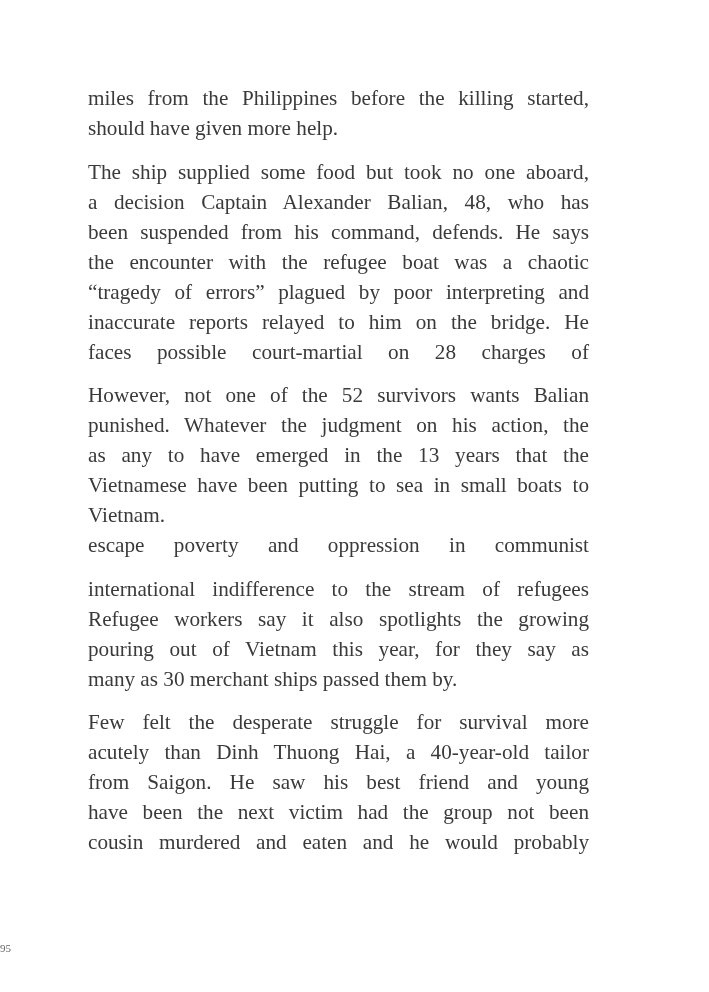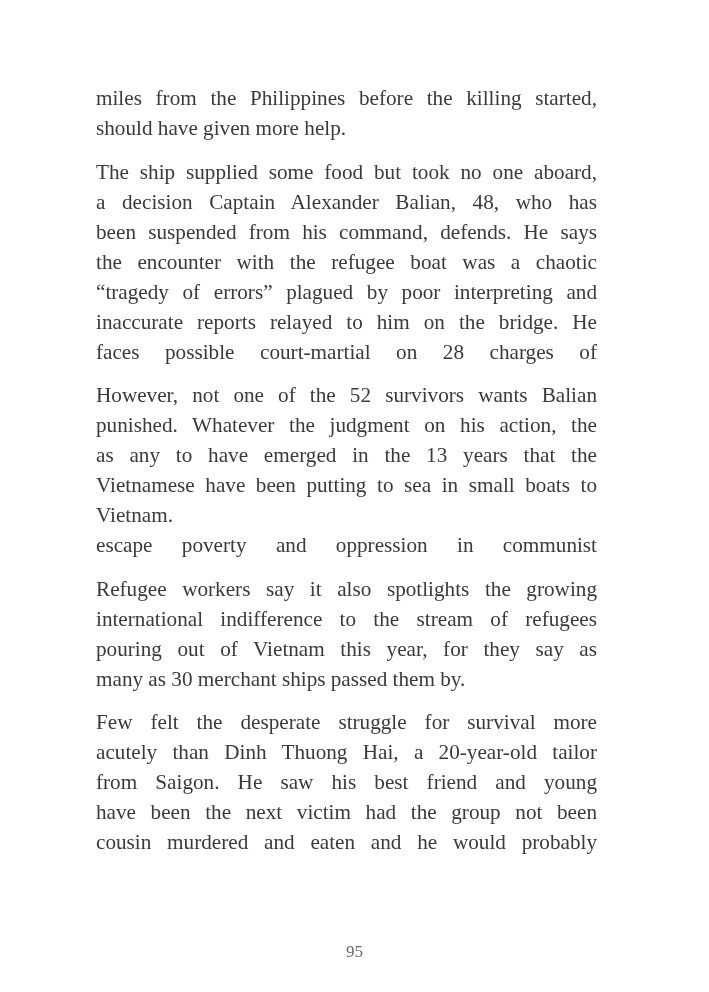--- a/index.html
+++ b/index.html
@@ -1,21 +1,21 @@
 <!DOCTYPE html>
 <html><head>
 <meta charset="utf-8">
 <style>
   html, body { margin: 0; padding: 0; background: #ffffff; }
   body { width: 709px; height: 992px; position: relative; overflow: hidden; }
-  .page { position: absolute; left: 96px; top: 83px; width: 501px; font-family: "Liberation Serif", serif; font-size: 21.2px; color: #3a3a3a; }
+  .page { position: absolute; left: 88px; top: 83px; width: 501px; font-family: "Liberation Serif", serif; font-size: 21.2px; color: #3a3a3a; }
   .para { margin: 0 0 13.5px 0; }
   .line { display: block; height: 30px; line-height: 30px; text-align: justify; text-align-last: justify; white-space: nowrap; }
   .line.last { text-align: right; text-align-last: left; }
-  .page-number { position: absolute; left: 0; width: 709px; top: 942px; text-align: center; font-family: "Liberation Serif", serif; font-size: 17px; color: #666666; }
+  .page-number { position: absolute; left: 0; width: 709px; top: 942px; font-family: "Liberation Serif", serif; font-size: 11px; color: #666666; }
 </style>
 </head>
 <body>
 
 <div class="page">
   <p class="para">
     <span class="line">miles from the Philippines before the killing started,</span>
     <span class="line last">should have given more help.</span>
   </p>
   <p class="para">
@@ -29,27 +29,27 @@
   </p>
   <p class="para">
     <span class="line">However, not one of the 52 survivors wants Balian</span>
     <span class="line">punished. Whatever the judgment on his action, the</span>
     <span class="line">as any to have emerged in the 13 years that the</span>
     <span class="line">Vietnamese have been putting to sea in small boats to</span>
     <span class="line last">Vietnam.</span>
     <span class="line">escape poverty and oppression in communist</span>
   </p>
   <p class="para">
+    <span class="line">international indifference to the stream of refugees</span>
     <span class="line">Refugee workers say it also spotlights the growing</span>
-    <span class="line">international indifference to the stream of refugees</span>
     <span class="line">pouring out of Vietnam this year, for they say as</span>
     <span class="line last">many as 30 merchant ships passed them by.</span>
   </p>
   <p class="para">
     <span class="line">Few felt the desperate struggle for survival more</span>
-    <span class="line">acutely than Dinh Thuong Hai, a 20-year-old tailor</span>
+    <span class="line">acutely than Dinh Thuong Hai, a 40-year-old tailor</span>
     <span class="line">from Saigon. He saw his best friend and young</span>
     <span class="line">have been the next victim had the group not been</span>
     <span class="line">cousin murdered and eaten and he would probably</span>
   </p>
 </div>
 
 <div class="page-number">95</div>
 
 </body></html>

